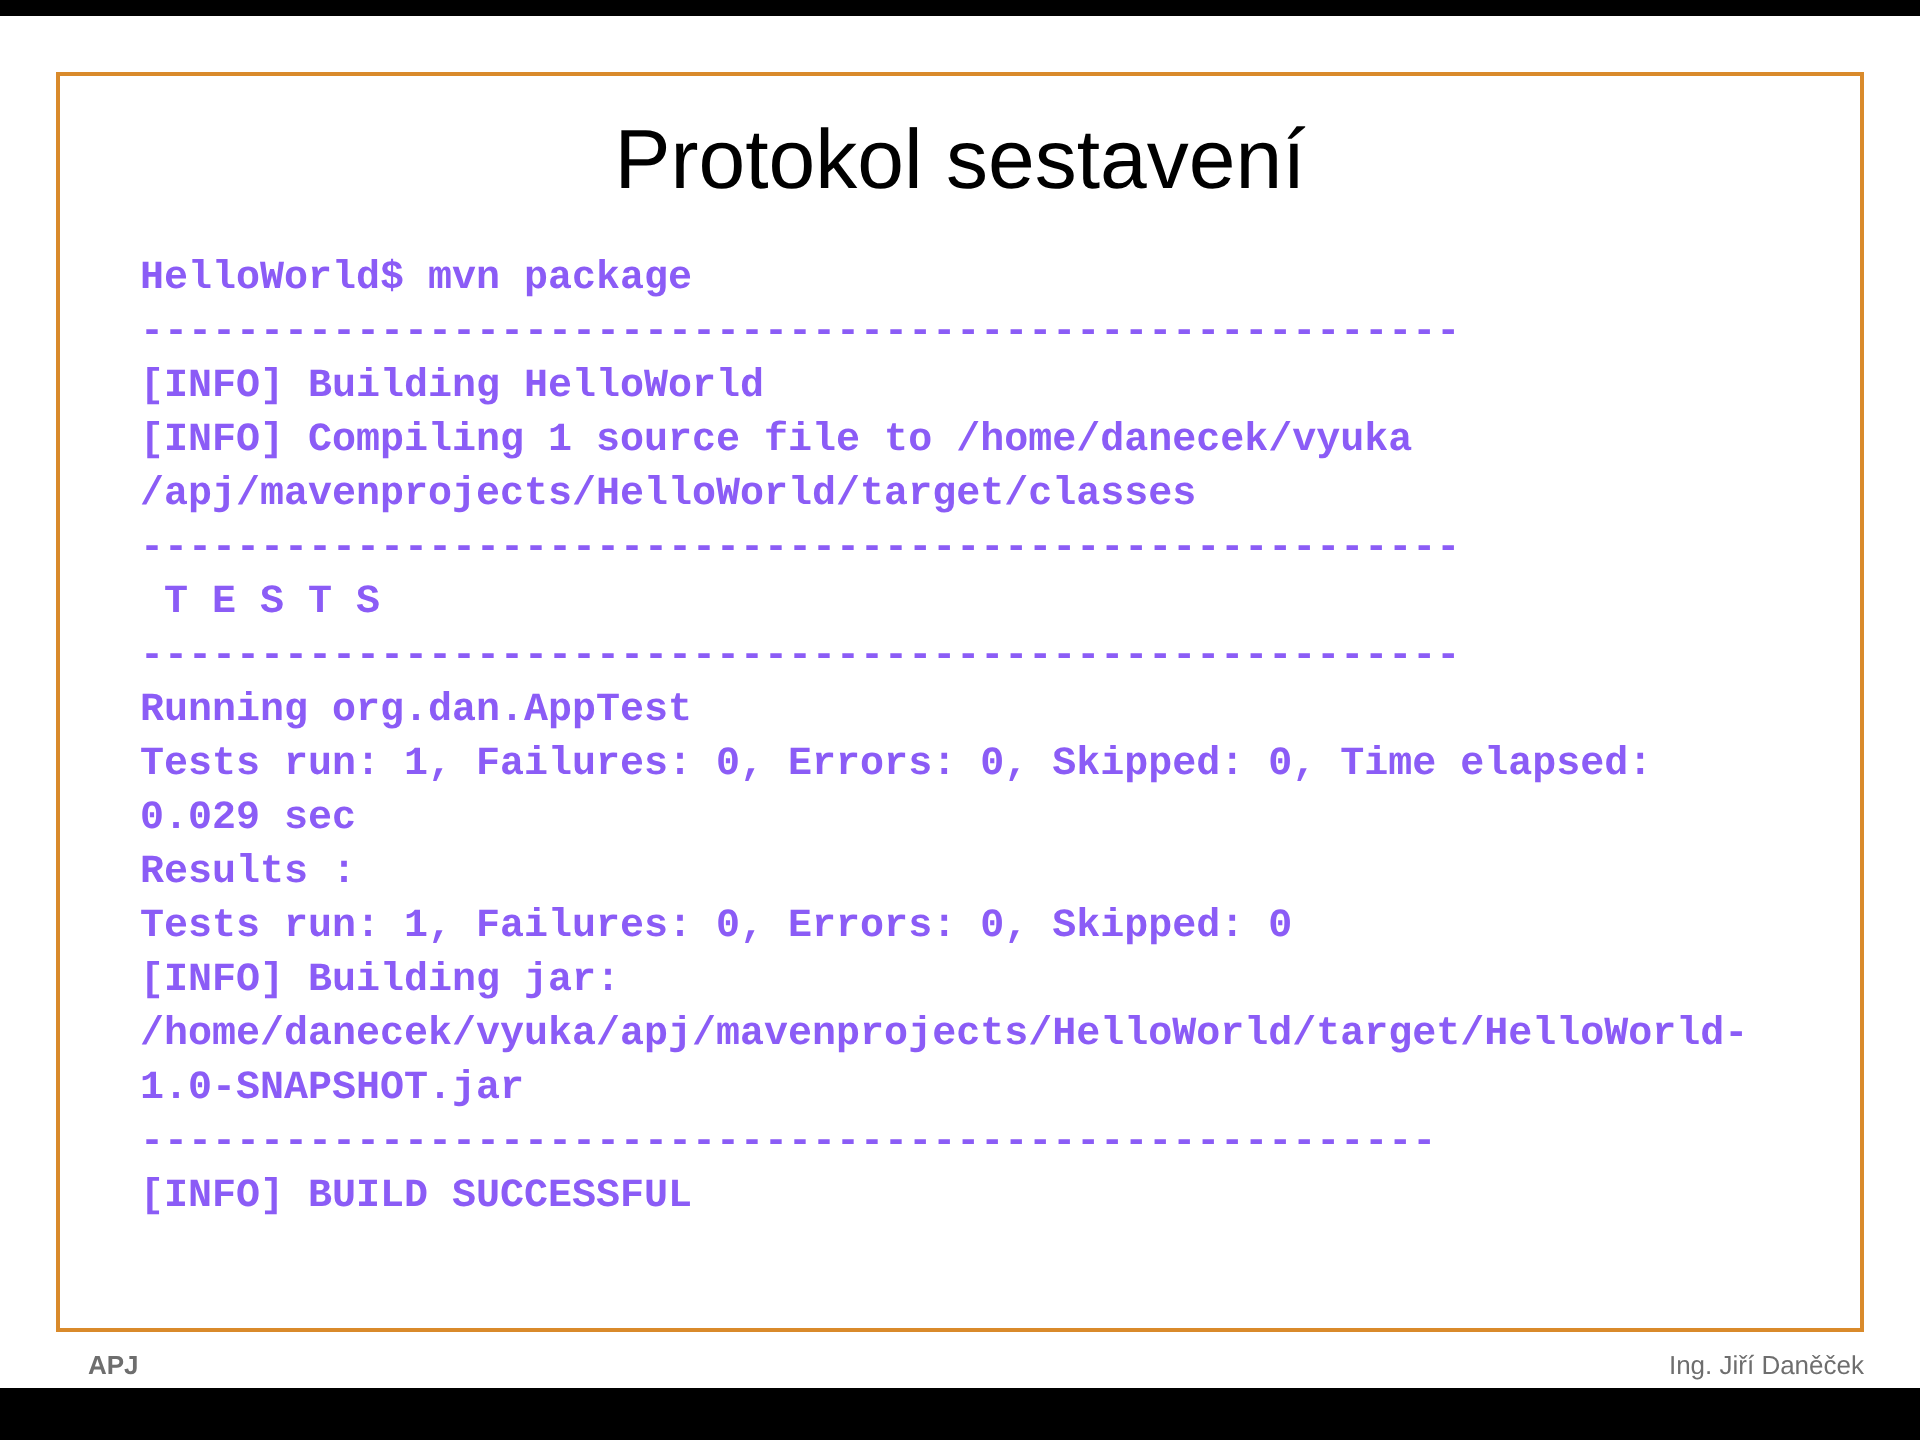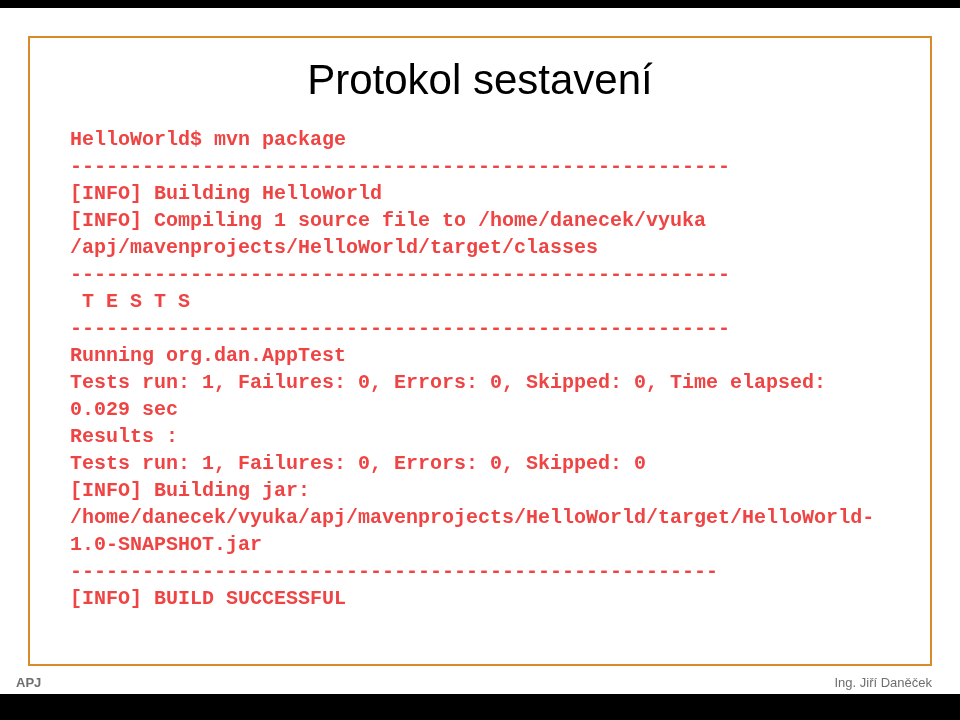--- a/index.html
+++ b/index.html
@@ -32,27 +32,27 @@
   }
   .code {
     position: absolute;
     top: 88px;
     left: 40px;
     right: 40px;
     font-family: "Courier New", monospace;
     font-size: 20px;
     line-height: 1.35;
     font-weight: bold;
-    color: #ef4444;
+    color: #8b5cf6;
     white-space: pre-wrap;
     word-wrap: break-word;
   }
   .footer-left {
     position: absolute;
-    left: 16px;
+    left: 44px;
     bottom: 4px;
     color: #6e6e6e;
     font-size: 13px;
     font-weight: bold;
   }
   .footer-right {
     position: absolute;
     right: 28px;
     bottom: 4px;
     color: #6e6e6e;

